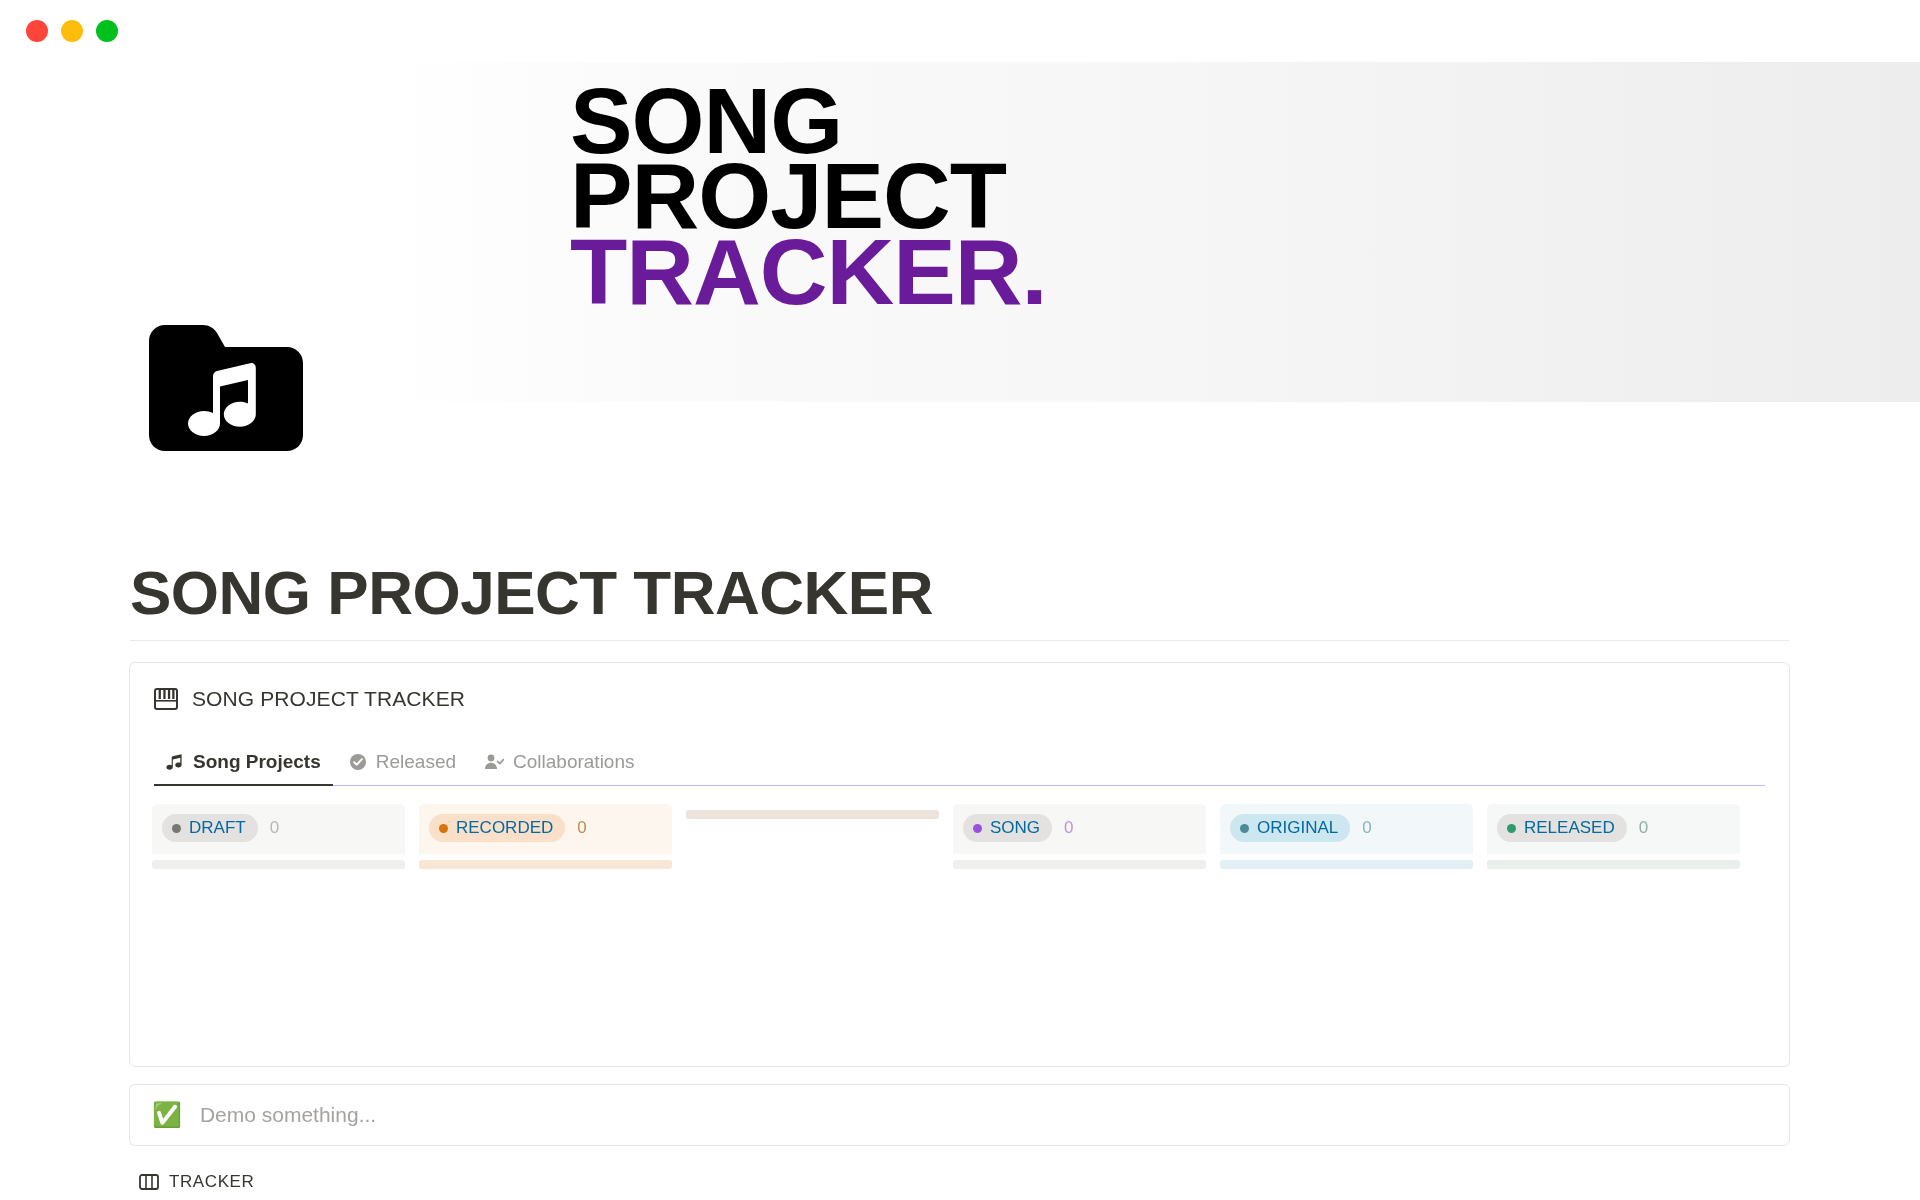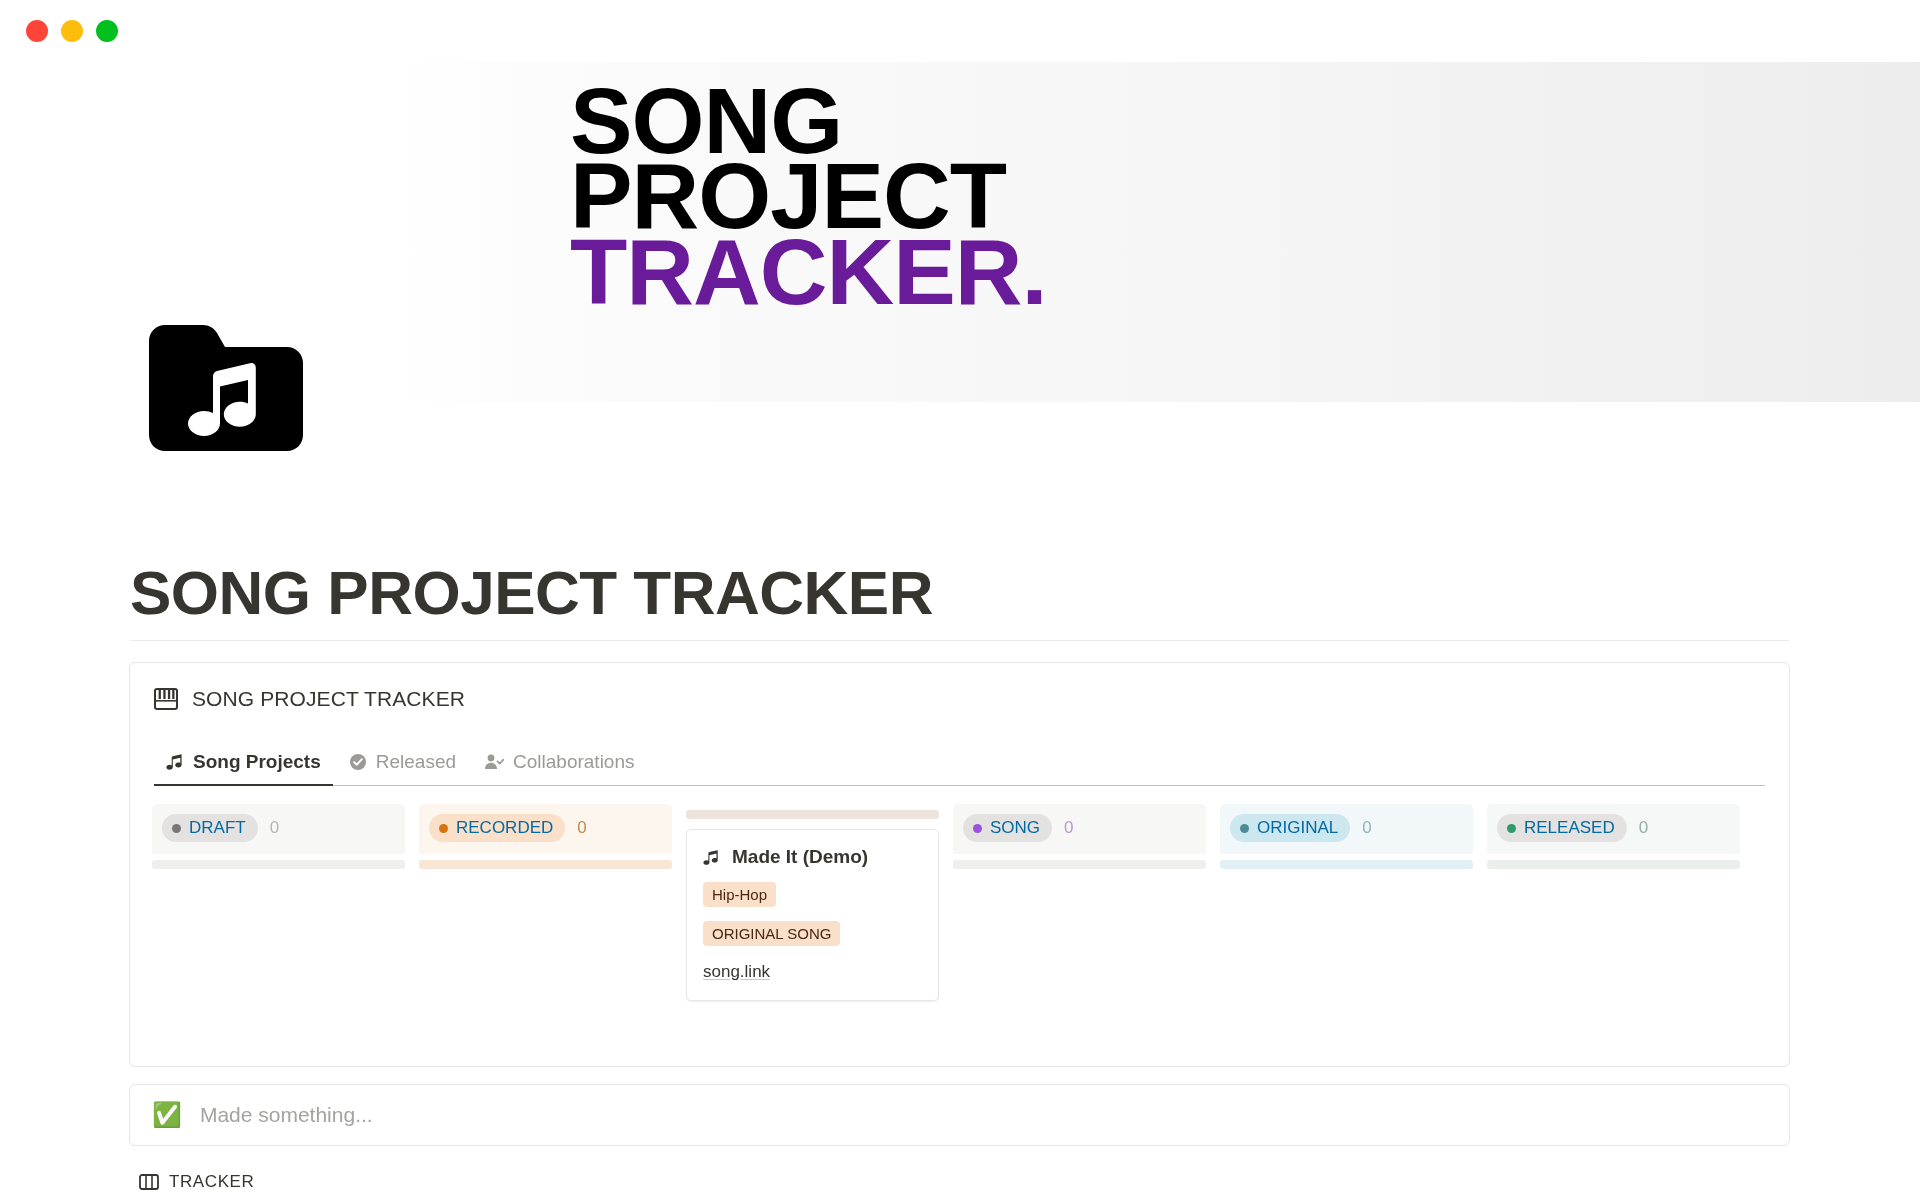--- a/index.html
+++ b/index.html
@@ -333,44 +333,20 @@
             <span>RECORDED</span>
           </span>
           <span class="col-count" style="color:#C08A52">0</span>
         </div>
         <div class="col-ghost-bar" style="background:#F7E6D4"></div>
         <div class="col-body"></div>
       </div>
 
       <div class="board-col">
         <div class="col-ghost-bar" style="background:#ECE4DB"></div>
-        <div class="col-body">
-          <div class="card">
-            <div class="card-title-row">
-              <span>
-                <svg width="17" height="17" viewBox="0 0 18 18">
-                  <path d="M15.4 1.2 L6.7 3.3 C6.1 3.4 5.7 3.9 5.7 4.5 L5.7 12.3
-                           C5.1 12.0 4.4 11.8 3.6 11.8 C1.8 11.8 0.4 12.9 0.4 14.3
-                           C0.4 15.7 1.8 16.8 3.6 16.8 C5.4 16.8 6.8 15.7 6.8 14.3
-                           L6.8 6.6 L14.3 4.8 L14.3 9.7 C13.7 9.5 13.1 9.4 12.4 9.4
-                           C10.6 9.4 9.2 10.5 9.2 11.9 C9.2 13.3 10.6 14.4 12.4 14.4
-                           C14.2 14.4 15.6 13.3 15.6 11.9 L15.6 2.0 C15.6 1.5 15.9 1.1 15.4 1.2 Z" fill="#37352F"></path>
-                </svg>
-              </span>
-              <span class="card-title">Made It (Demo)</span>
-            </div>
-            <div>
-              <span class="card-tag" style="background:#FAE0C9;color:#49290E">Hip-Hop</span>
-            </div>
-            <div>
-              <span class="card-tag" style="background:#FAE0C9;color:#49290E">ORIGINAL SONG</span>
-            </div>
-            <span class="card-link">song.link</span>
-          </div>
-        </div>
       </div>
 
       <div class="board-col">
         <div class="col-head" style="background:#F7F7F6">
           <span class="col-pill" style="background:#E3E2E0">
             <span class="col-dot" style="background:#9B51E0"></span>
             <span>SONG</span>
           </span>
           <span class="col-count" style="color:#B49AD0">0</span>
         </div>
@@ -400,21 +376,21 @@
         </div>
         <div class="col-ghost-bar" style="background:#EBEFEC"></div>
         <div class="col-body"></div>
       </div>
 
     </div>
   </div>
 
   <div class="input-block">
     <span class="input-emoji">✅</span>
-    <span class="input-ph">Made something...</span>
+    <span class="input-ph">Demo something...</span>
   </div>
 
   <div class="genres">
     <div class="genres-tabrow">
       <div class="genres-tab active">
         <span>
           <svg width="20" height="16" viewBox="0 0 20 16">
             <rect x="1" y="1" width="18" height="14" rx="2" fill="none" stroke="#37352F" stroke-width="1.8"></rect>
             <line x1="7" y1="1" x2="7" y2="15" stroke="#37352F" stroke-width="1.6"></line>
             <line x1="13" y1="1" x2="13" y2="15" stroke="#37352F" stroke-width="1.6"></line>

